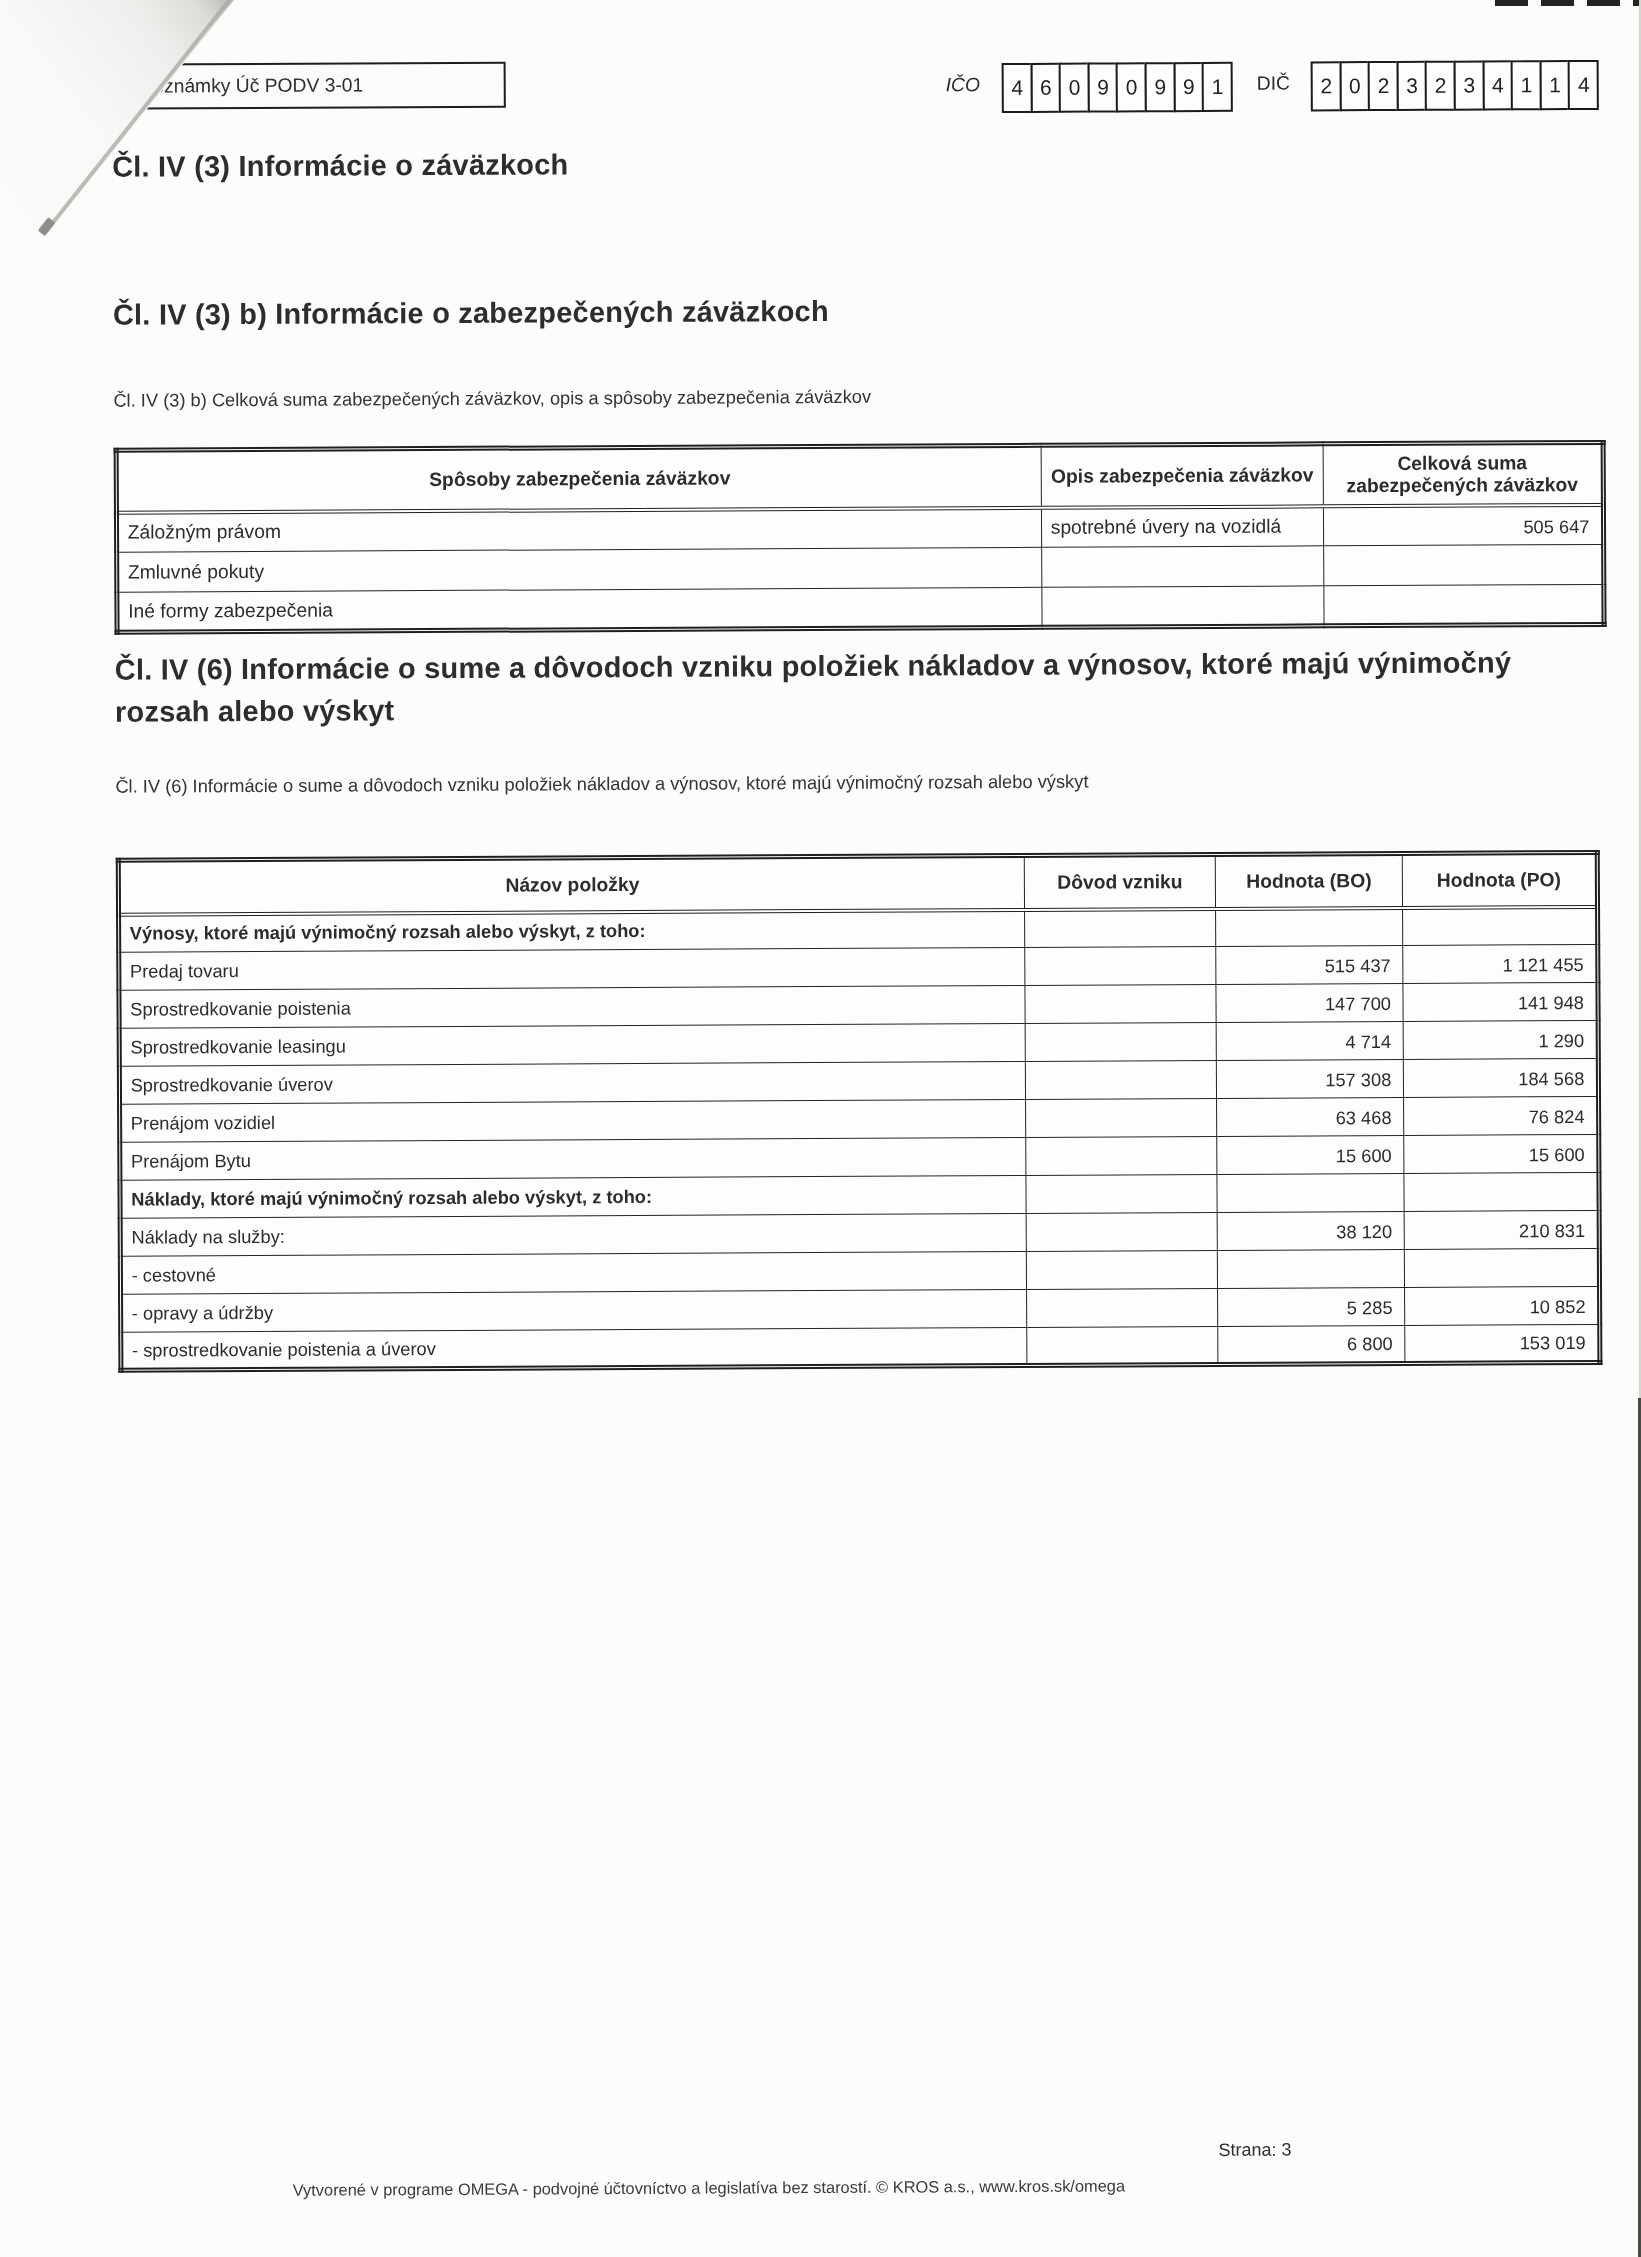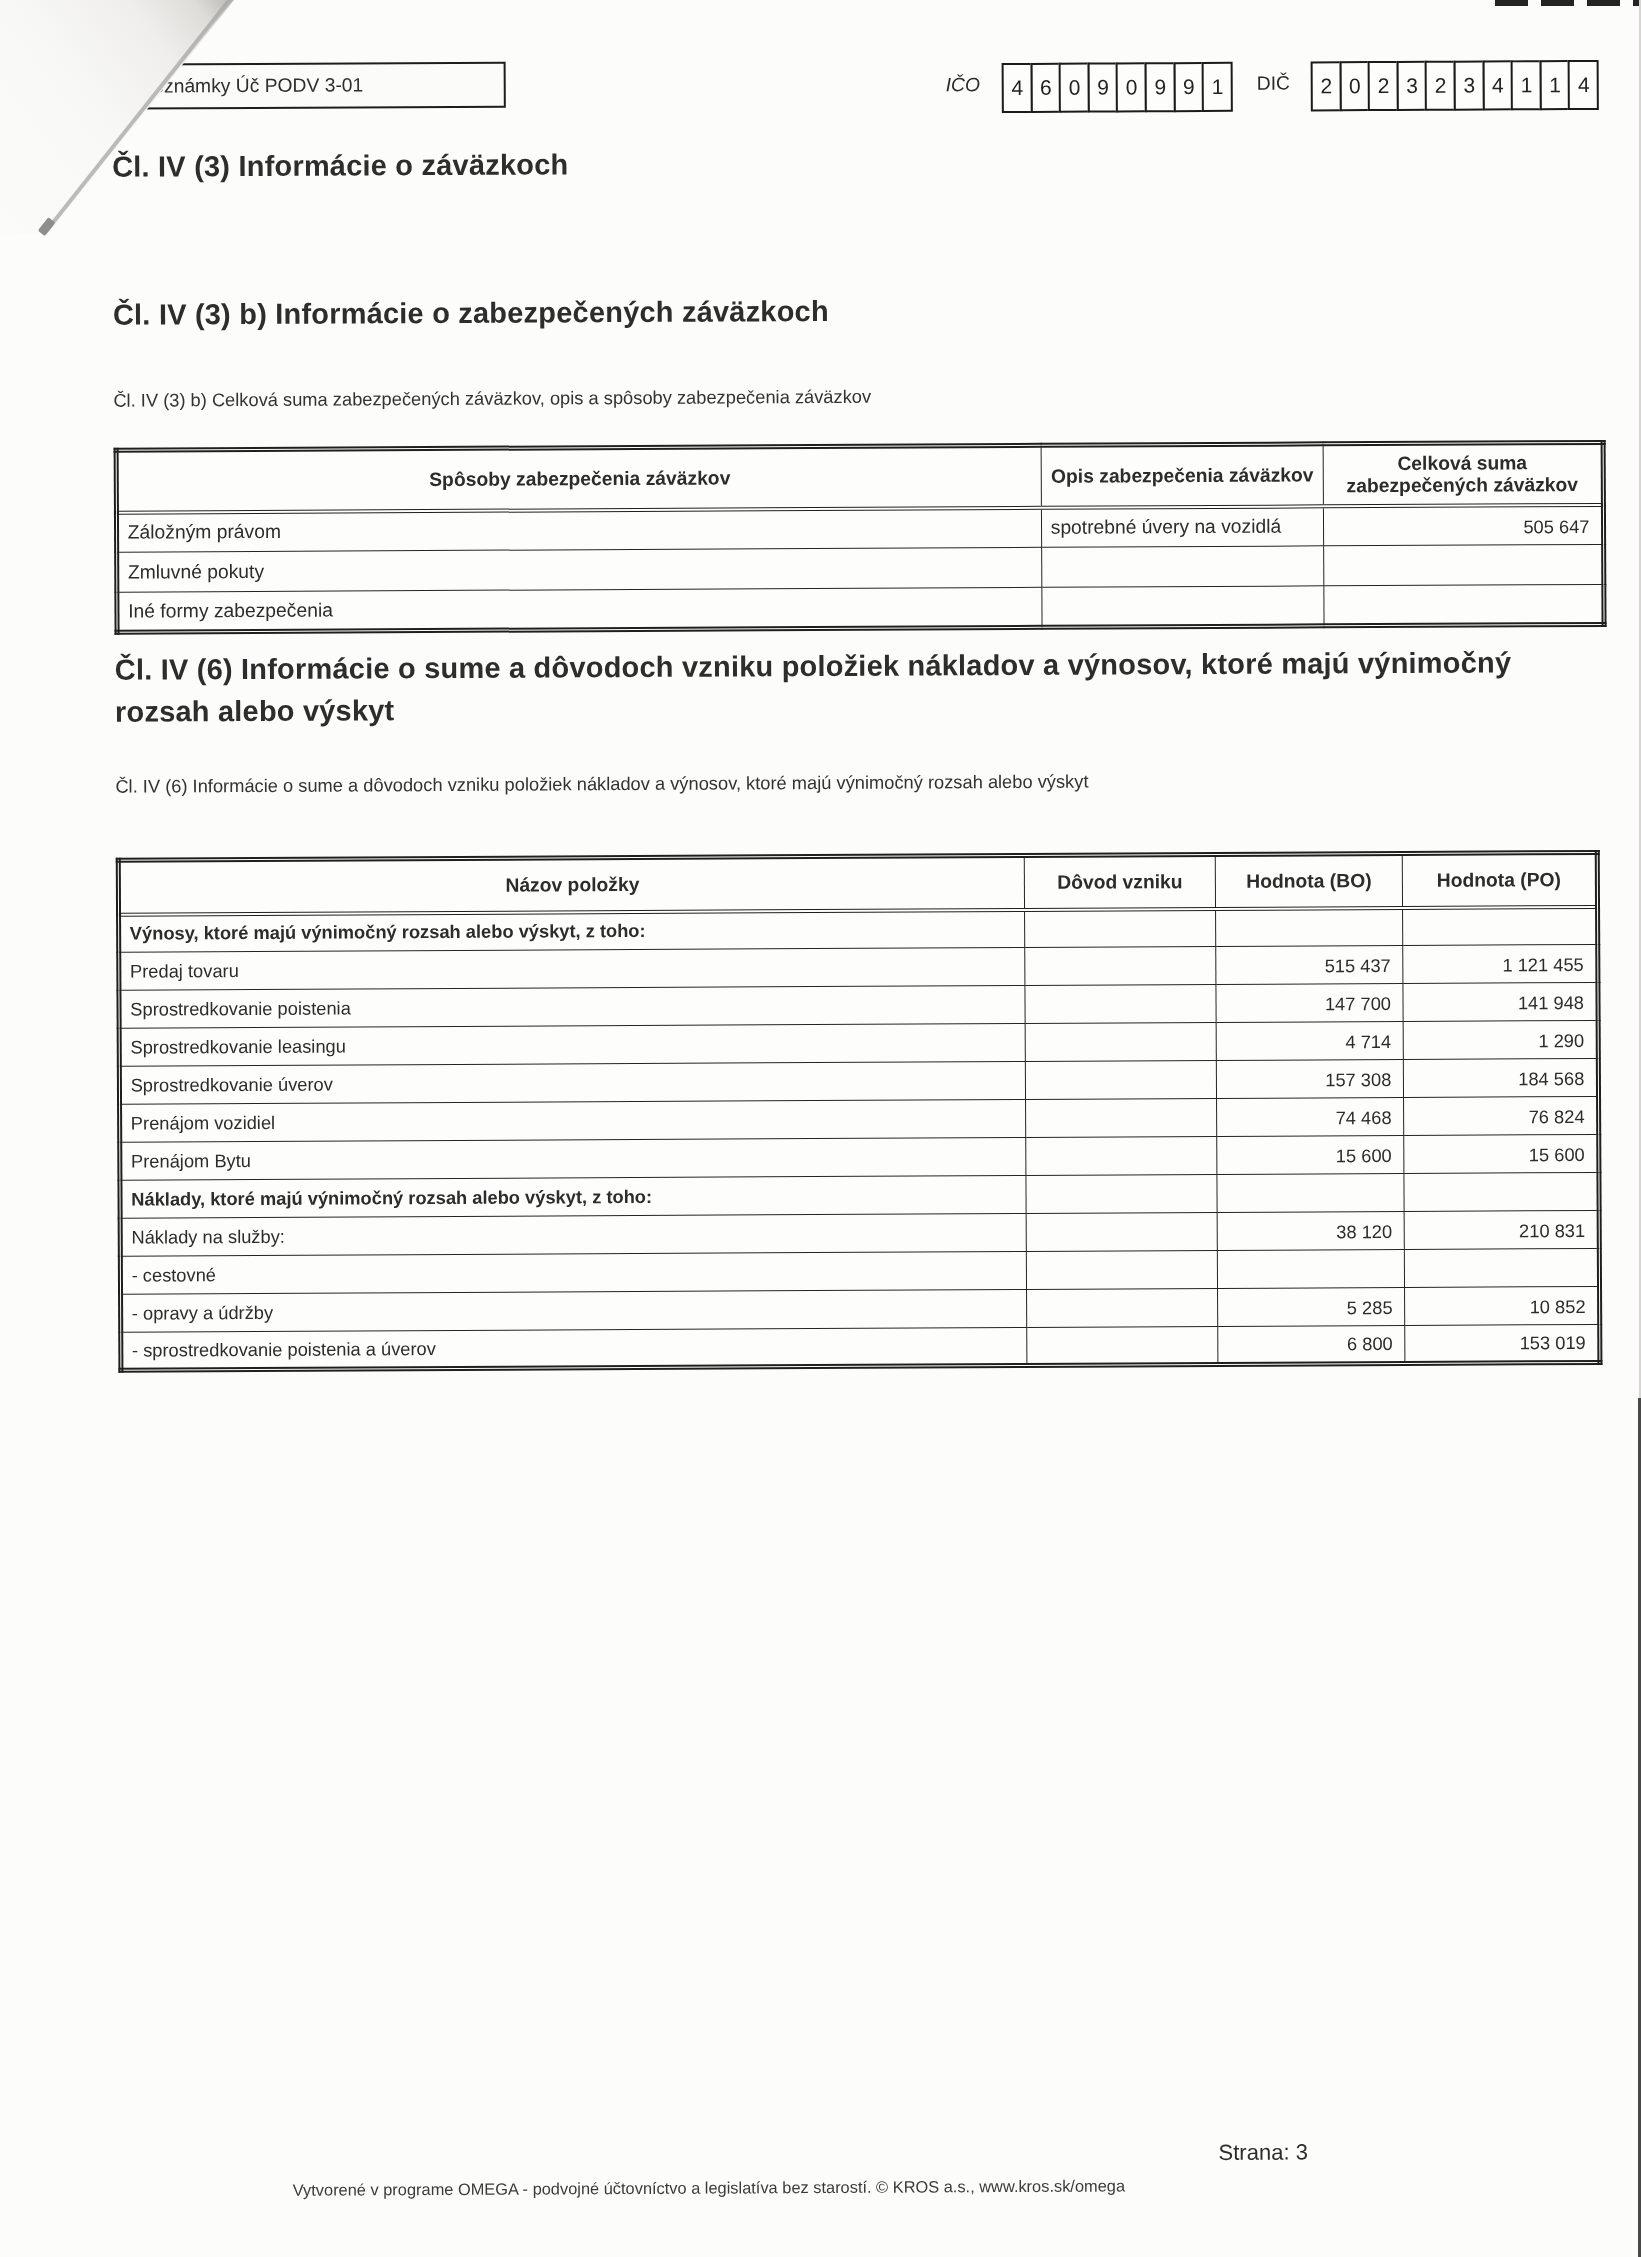--- a/index.html
+++ b/index.html
@@ -71,21 +71,21 @@
   th { font-weight:bold; text-align:center; vertical-align:middle;
     border-bottom:4.8px double #1f1f1e; line-height:1.15; padding:1.9px 5.8px; }
   .t1 th { height:62px; }
   .t2 th { height:54px; }
   .t1 td { height:40px; }
   .t2 td { height:38px; font-size:18.3px; }
   td.name { text-align:left; padding:1.9px 5.8px 1.9px 8.7px; vertical-align:middle; }
   td.num  { text-align:right; padding:1.9px 11.6px 5.8px 1.9px; vertical-align:bottom; font-size:18.3px; }
   tr.group-row td { font-weight:bold; }
   .footer-credit { position:absolute; left:286px; top:2178px; font-size:16.4px; color:#3a3a3a; }
-  .page-num { position:absolute; left:1212px; top:2142px; font-size:22px; color:#2c2c2c; }
+  .page-num { position:absolute; left:1212px; top:2142px; font-size:18px; color:#2c2c2c; }
 </style>
 </head>
 <body>
 
 <div class="page">
   <div class="content">
 
     <div class="form-label-box">
       <span>Poznámky Úč PODV 3-01</span>
     </div>
@@ -197,21 +197,21 @@
         </tr>
         <tr>
           <td class="name">Sprostredkovanie úverov</td>
           <td class="name"></td>
           <td class="num">157 308</td>
           <td class="num">184 568</td>
         </tr>
         <tr>
           <td class="name">Prenájom vozidiel</td>
           <td class="name"></td>
-          <td class="num">74 468</td>
+          <td class="num">63 468</td>
           <td class="num">76 824</td>
         </tr>
         <tr>
           <td class="name">Prenájom Bytu</td>
           <td class="name"></td>
           <td class="num">15 600</td>
           <td class="num">15 600</td>
         </tr>
         <tr class="group-row">
           <td class="name">Náklady, ktoré majú výnimočný rozsah alebo výskyt, z toho:</td>

